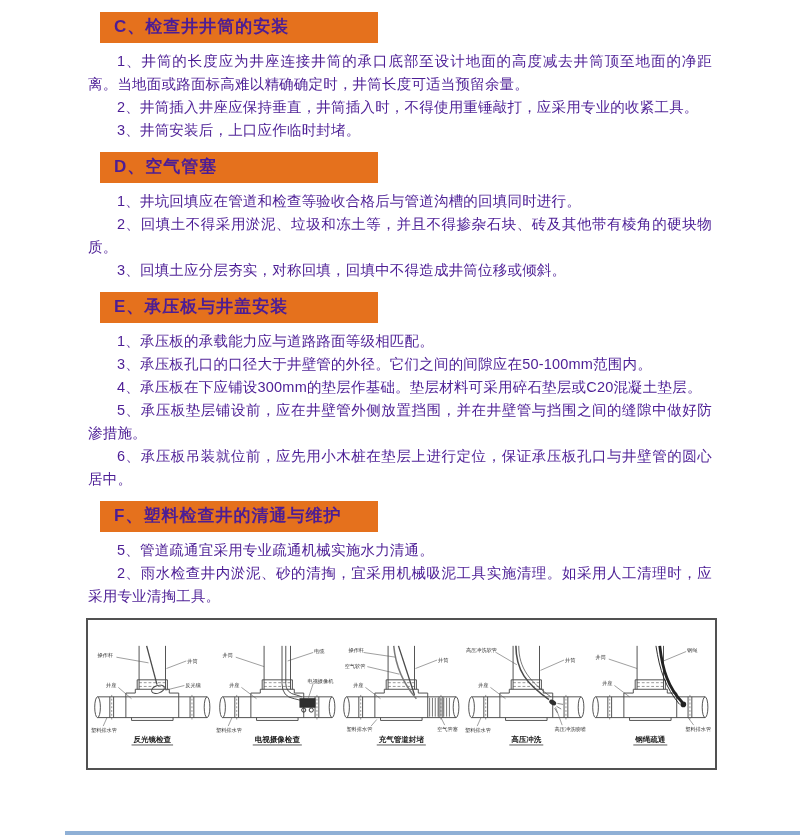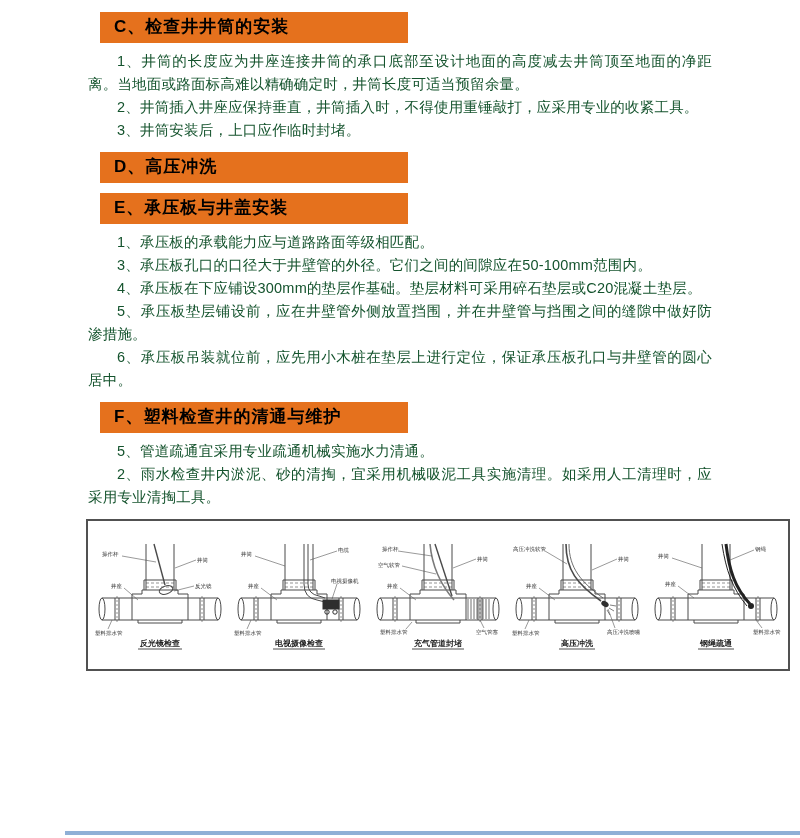--- a/index.html
+++ b/index.html
@@ -4,32 +4,32 @@
 <style>
   * { box-sizing: border-box; }
   html,body { margin:0; padding:0; background:#ffffff; }
   .page {
     position:relative; width:800px; height:838px; overflow:hidden;
     background:#ffffff;
     font-family:"Liberation Sans","DejaVu Sans",sans-serif;
   }
   .content { position:absolute; left:88px; top:10px; width:624px; }
   .sec-header {
-    width:308px; background:#e5711d; color:#000000;
+    width:278px; background:#e5711d; color:#4c1d95;
     font-size:17px; font-weight:bold; line-height:22px;
     padding:4px 4px 5px 14px; margin:10px 0 7px 12px;
     letter-spacing:1px;
   }
   .sec-header.first { margin-top:2px; }
   .sec-body p {
-    margin:0; color:#14532d; font-size:14.5px; line-height:23px;
+    margin:0; color:#4c1d95; font-size:14.5px; line-height:23px;
     text-indent:2em; text-align:justify; letter-spacing:0.2px;
   }
   .figure-panel {
-    margin:10px 0 0 -2px; width:704px; height:152px;
+    margin:10px 0 0 -2px; width:631px; height:152px;
     border:2px solid #515151; background:#ffffff;
     display:flex; align-items:center; justify-content:space-around;
     padding:0 2px;
   }
   .figure-panel svg { display:block; }
   .diag-label { font-size:5.5px; fill:#333; font-family:"Liberation Sans","DejaVu Sans",sans-serif; }
   .diag-caption { font-size:8px; font-weight:bold; fill:#222; font-family:"Liberation Sans","DejaVu Sans",sans-serif; }
   .leader { stroke:#555; stroke-width:0.6; }
   .bottom-bar {
     position:absolute; left:65px; right:0; bottom:3px; height:4px;
@@ -74,21 +74,26 @@
     <div class="sec-header first">
       <span>C、检查井井筒的安装</span>
     </div>
     <div class="sec-body">
       <p>1、井筒的长度应为井座连接井筒的承口底部至设计地面的高度减去井筒顶至地面的净距离。当地面或路面标高难以精确确定时，井筒长度可适当预留余量。</p>
       <p>2、井筒插入井座应保持垂直，井筒插入时，不得使用重锤敲打，应采用专业的收紧工具。</p>
       <p>3、井筒安装后，上口应作临时封堵。</p>
     </div>
 
     <div class="sec-header">
-      <span>D、高压冲洗</span>
+      <span>D、空气管塞</span>
+    </div>
+    <div class="sec-body">
+      <p>1、井坑回填应在管道和检查等验收合格后与管道沟槽的回填同时进行。</p>
+      <p>2、回填土不得采用淤泥、垃圾和冻土等，并且不得掺杂石块、砖及其他带有棱角的硬块物质。</p>
+      <p>3、回填土应分层夯实，对称回填，回填中不得造成井筒位移或倾斜。</p>
     </div>
 
     <div class="sec-header">
       <span>E、承压板与井盖安装</span>
     </div>
     <div class="sec-body">
       <p>1、承压板的承载能力应与道路路面等级相匹配。</p>
       <p>3、承压板孔口的口径大于井壁管的外径。它们之间的间隙应在50-100mm范围内。</p>
       <p>4、承压板在下应铺设300mm的垫层作基础。垫层材料可采用碎石垫层或C20混凝土垫层。</p>
       <p>5、承压板垫层铺设前，应在井壁管外侧放置挡围，并在井壁管与挡围之间的缝隙中做好防渗措施。</p>

